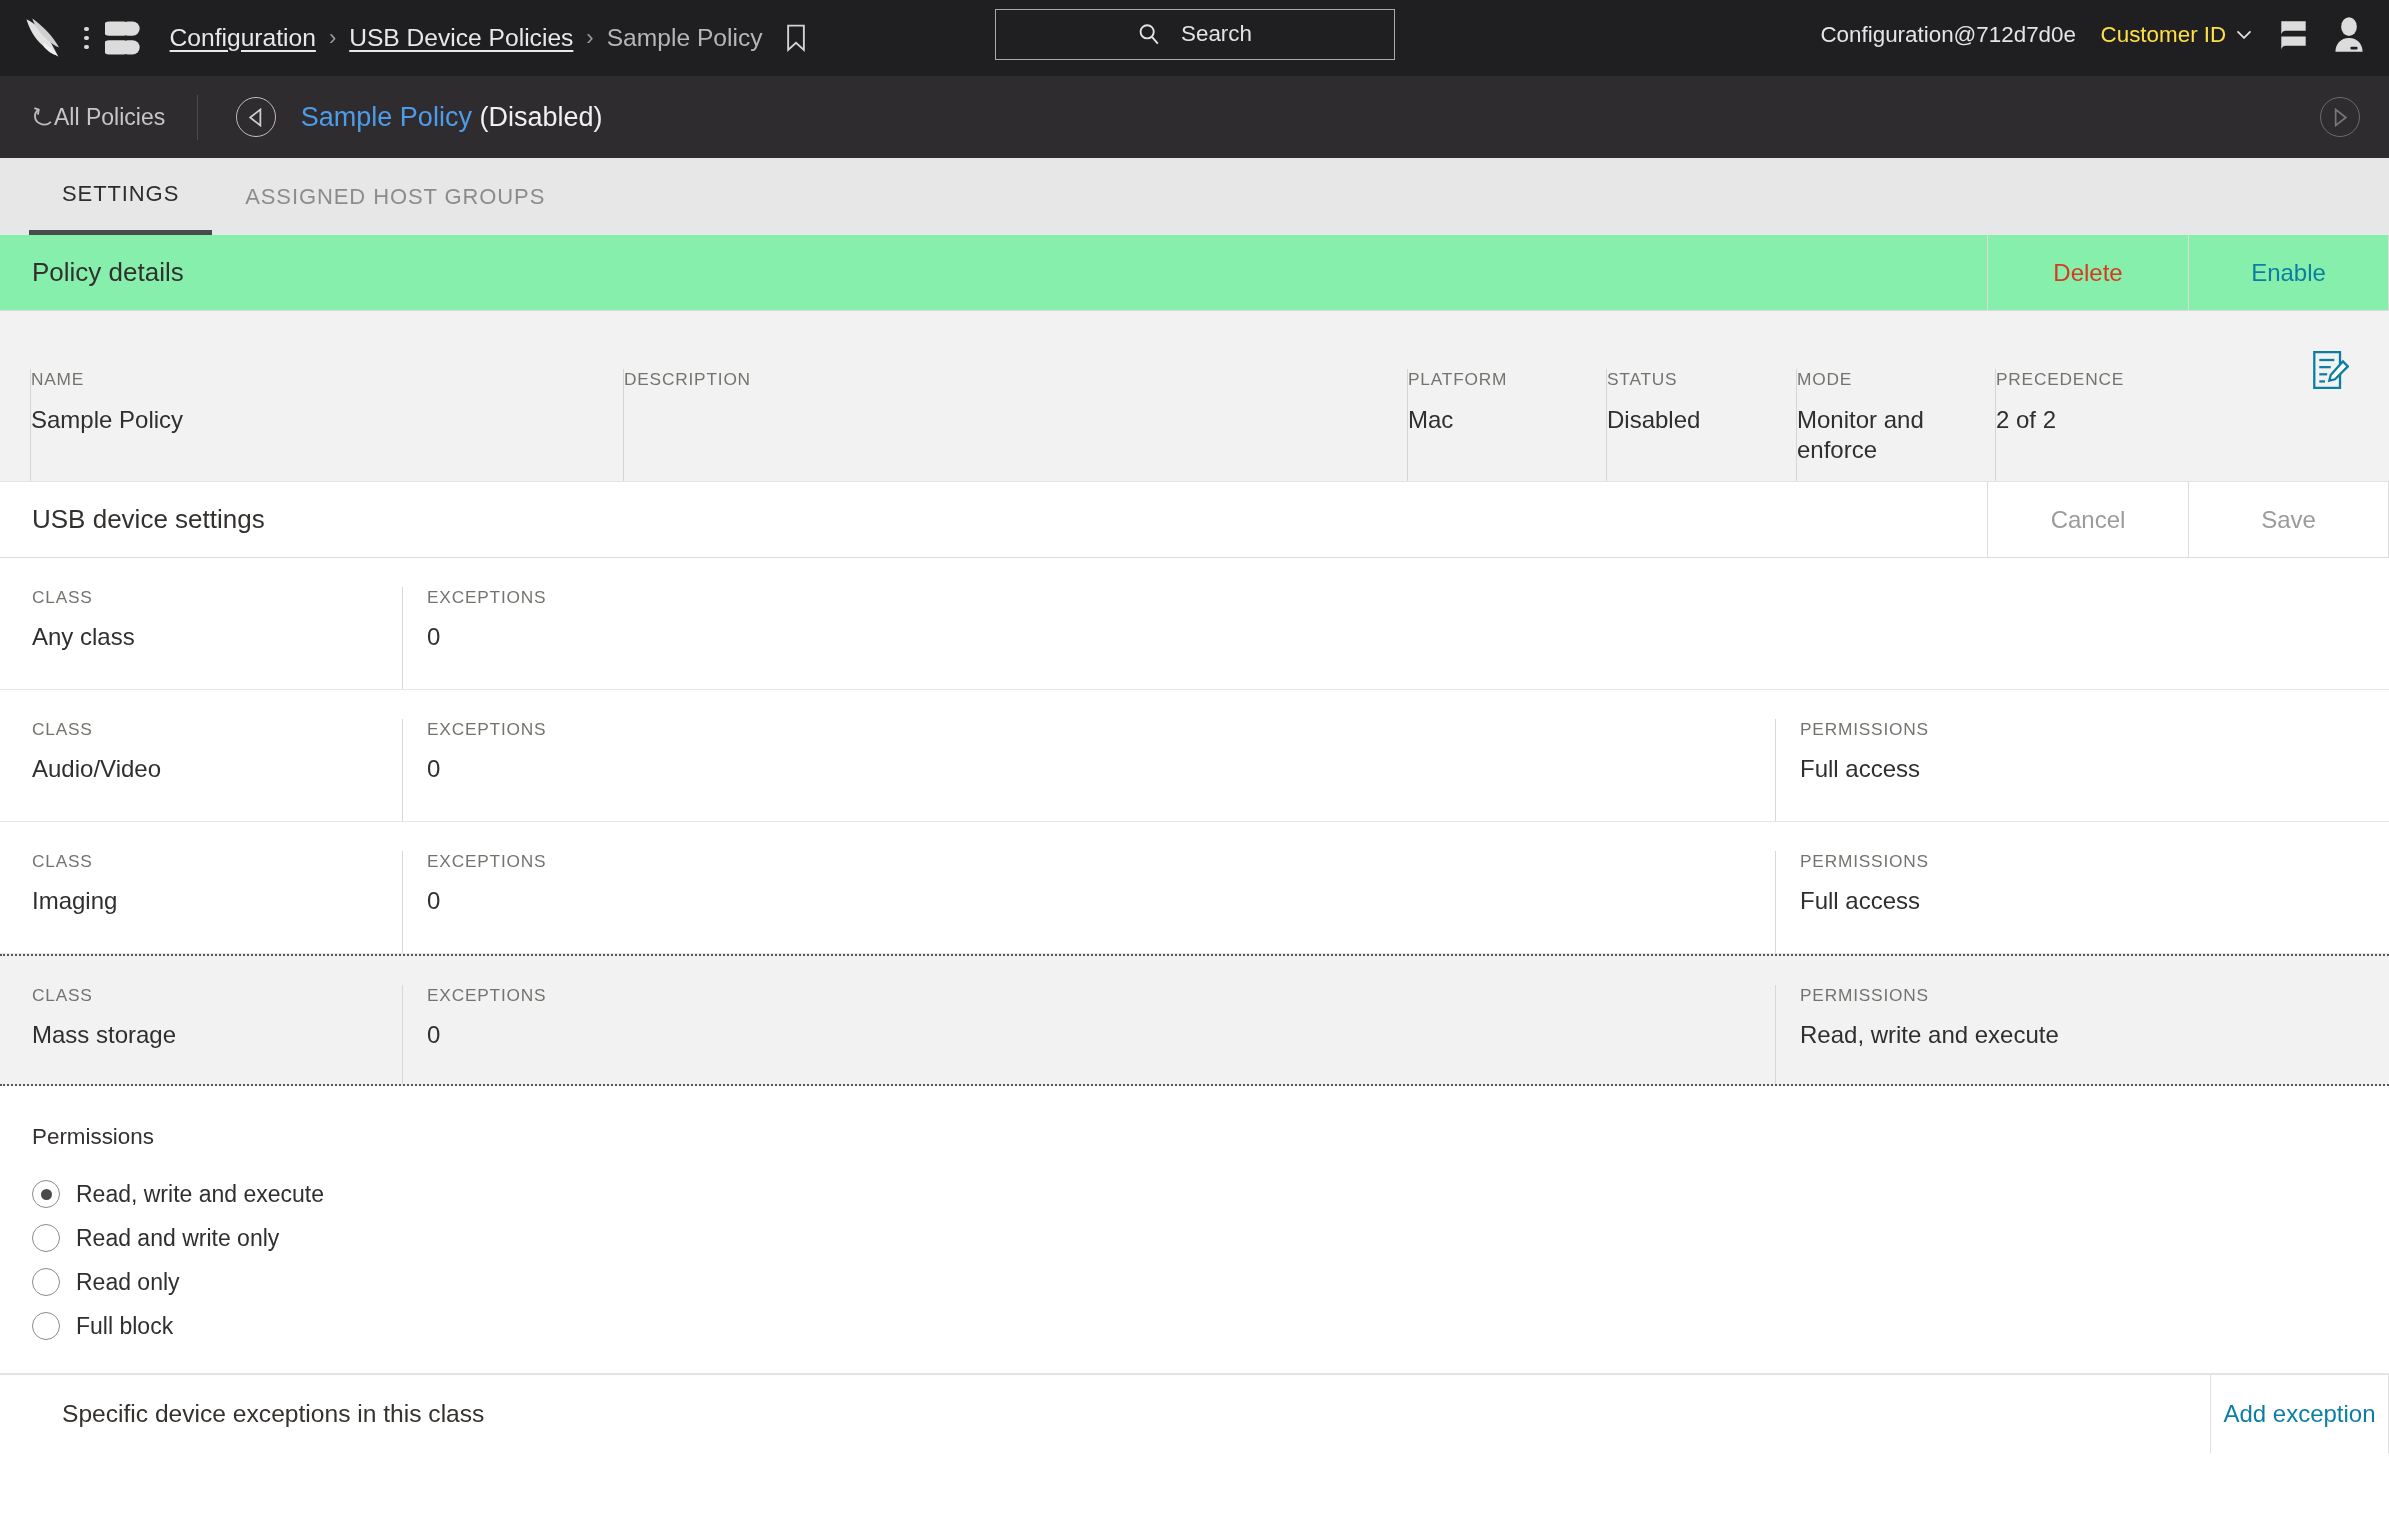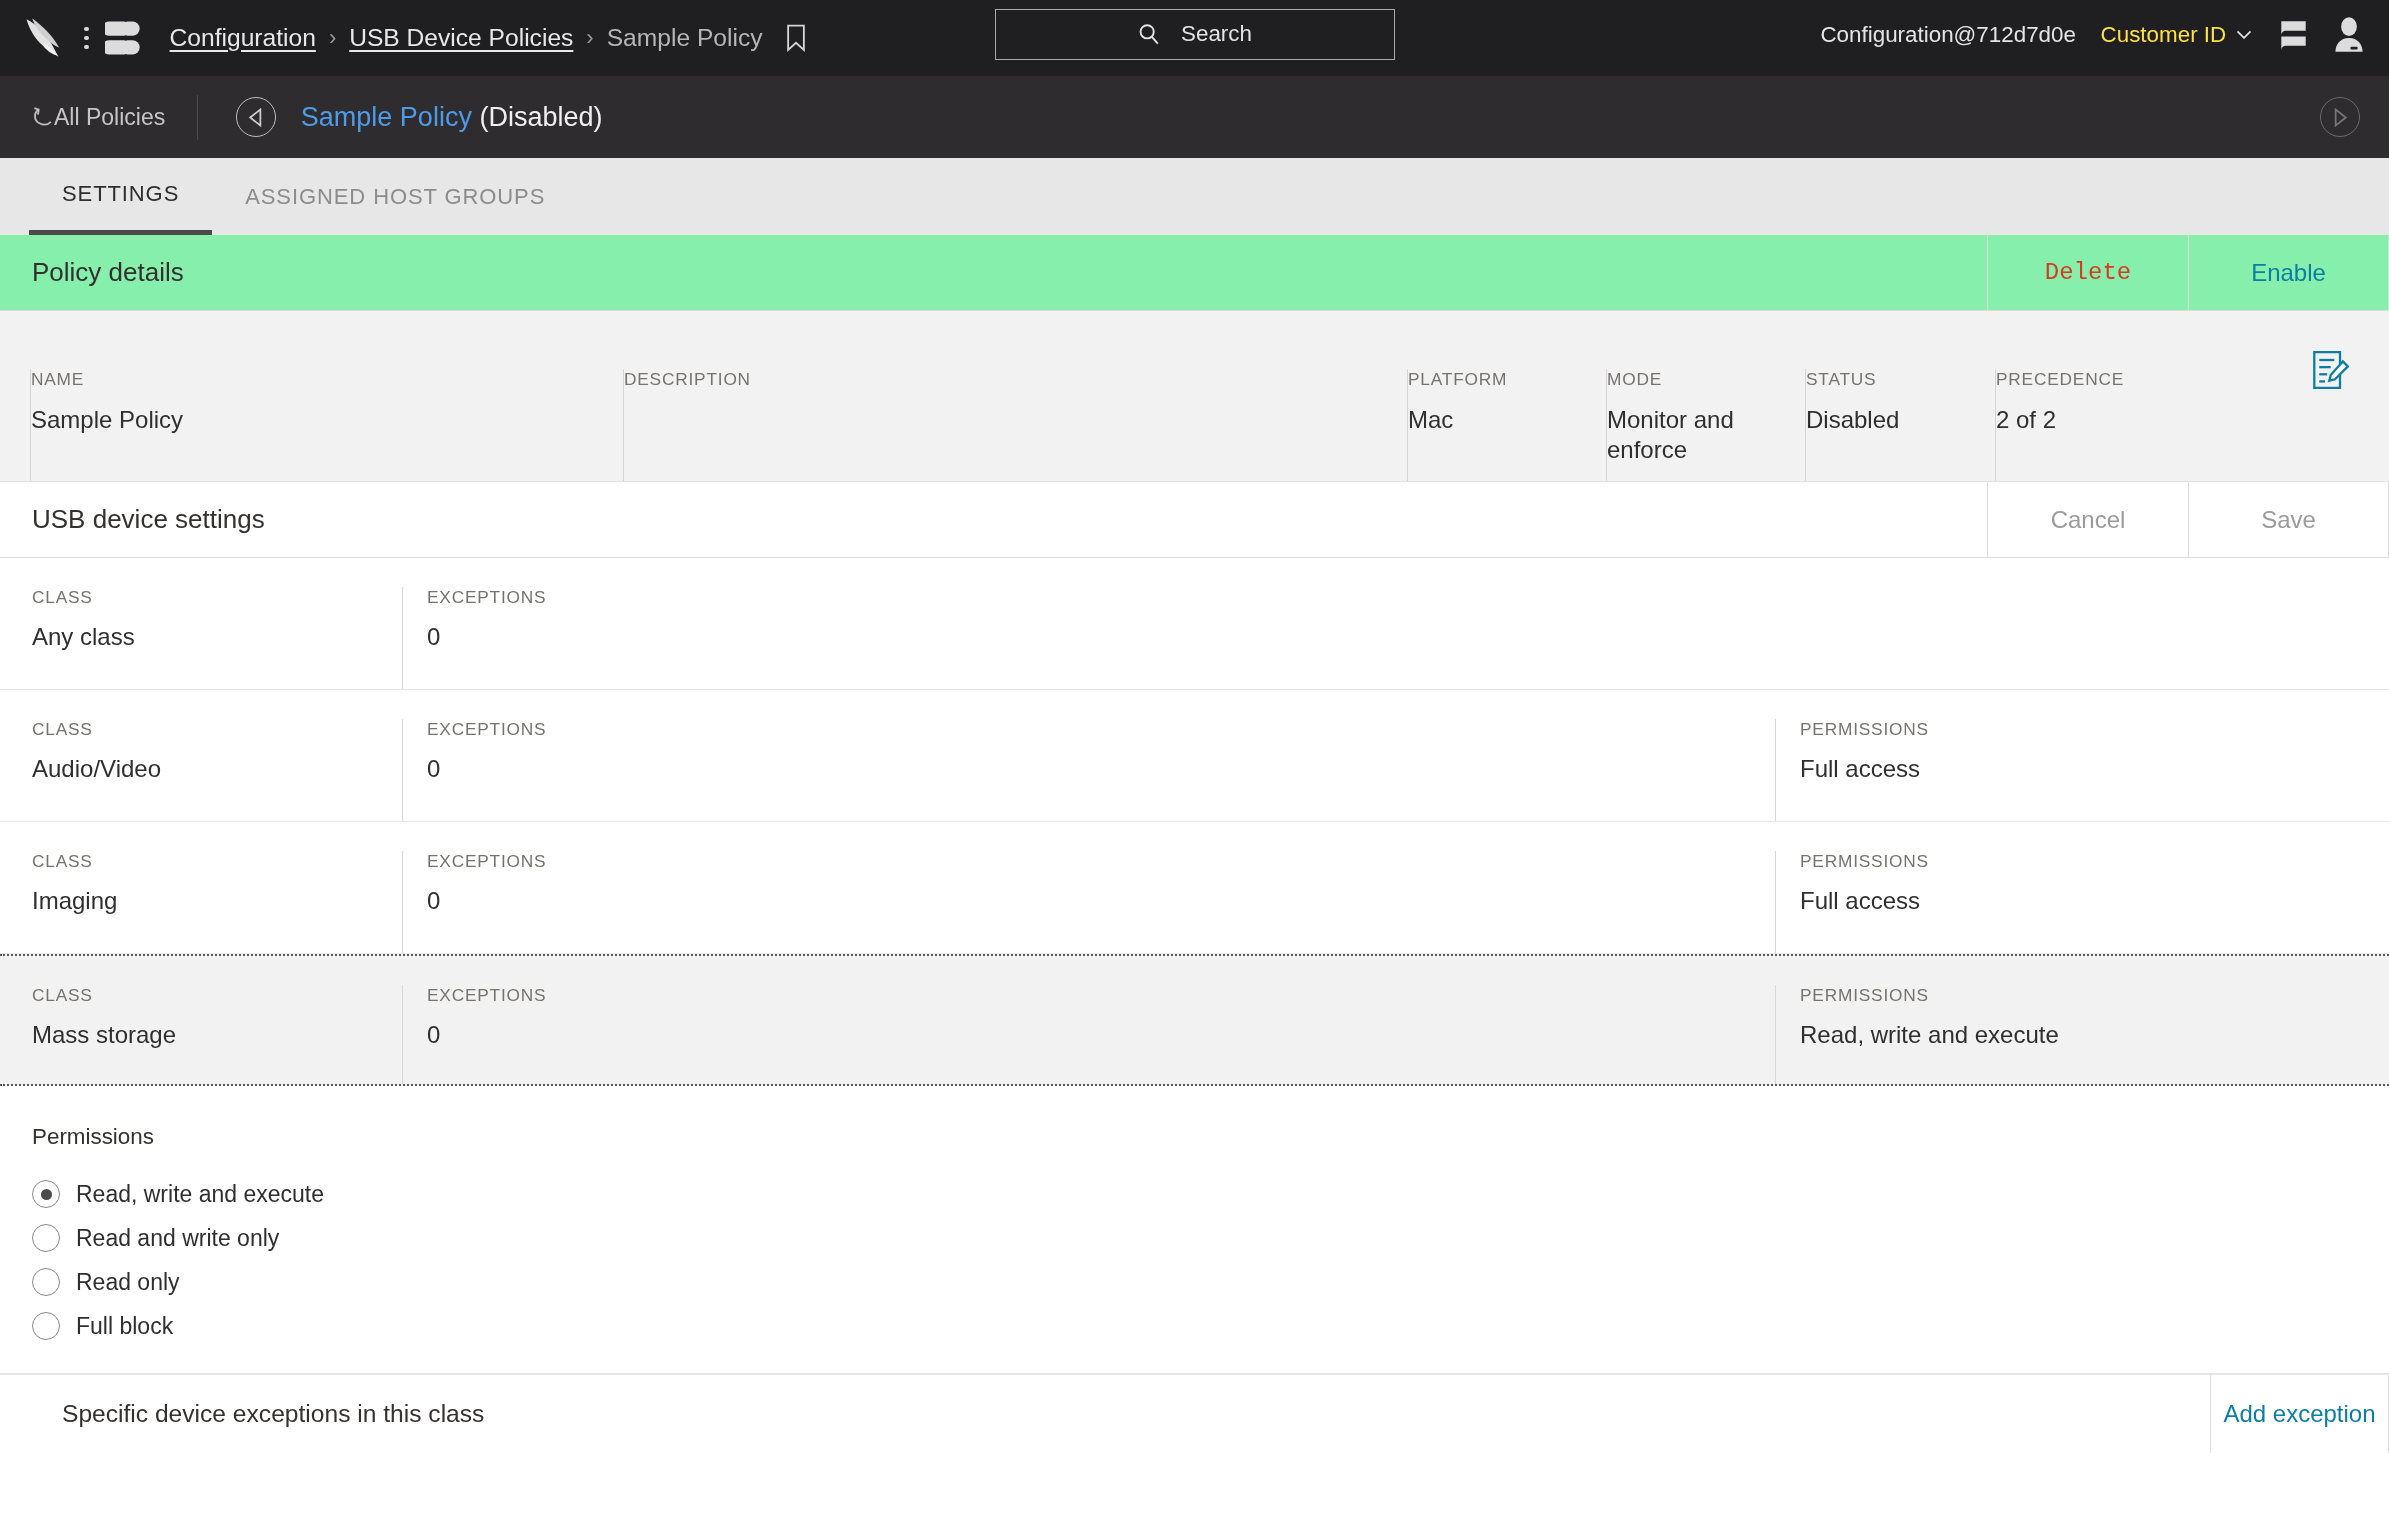--- a/index.html
+++ b/index.html
@@ -114,21 +114,21 @@
   .sec-head .title {
     flex: 1; display: flex; align-items: center;
     padding-left: 32px; font-size: 26px; color: #33312f;
   }
   .act-btn {
     width: 201px;
     display: flex; align-items: center; justify-content: center;
     font-size: 24px;
     border-left: 1.4px solid #dcdcdc;
   }
-  .act-btn.delete { color: #d53b1f; font-family: Liberation Mono, monospace; }
+  .act-btn.delete { color: #d53b1f; }
   .act-btn.enable { color: #0d7ea3; }
   .act-btn.disabled { color: #9b9b9b; }
   .act-btn.last { border-right: 1.4px solid #dcdcdc; }
 
   
   .details {
     background: #f2f2f2;
     height: 171px;
     display: flex;
     padding: 26px 0 0 0;
@@ -307,27 +307,27 @@
     <div class="v">Sample Policy</div>
   </div>
   <div class="fld" style="width:784px">
     <div class="k">DESCRIPTION</div>
     <div class="v"></div>
   </div>
   <div class="fld" style="width:199px">
     <div class="k">PLATFORM</div>
     <div class="v">Mac</div>
   </div>
+  <div class="fld" style="width:190px">
+    <div class="k">STATUS</div>
+    <div class="v">Disabled</div>
+  </div>
   <div class="fld" style="width:199px">
     <div class="k">MODE</div>
     <div class="v" style="max-width:148px">Monitor and enforce</div>
-  </div>
-  <div class="fld" style="width:190px">
-    <div class="k">STATUS</div>
-    <div class="v">Disabled</div>
   </div>
   <div class="fld" style="width:217px">
     <div class="k">PRECEDENCE</div>
     <div class="v">2 of 2</div>
   </div>
 
   <svg class="icon-editdoc" viewBox="0 0 52 56">
     <path d="M4 3 h36 v50 h-36 Z" fill="none" stroke="#0d7ea3" stroke-width="3.2"></path>
     <line x1="11" y1="14" x2="32" y2="14" stroke="#0d7ea3" stroke-width="3.2"></line>
     <line x1="11" y1="24" x2="27" y2="24" stroke="#0d7ea3" stroke-width="3.2"></line>

